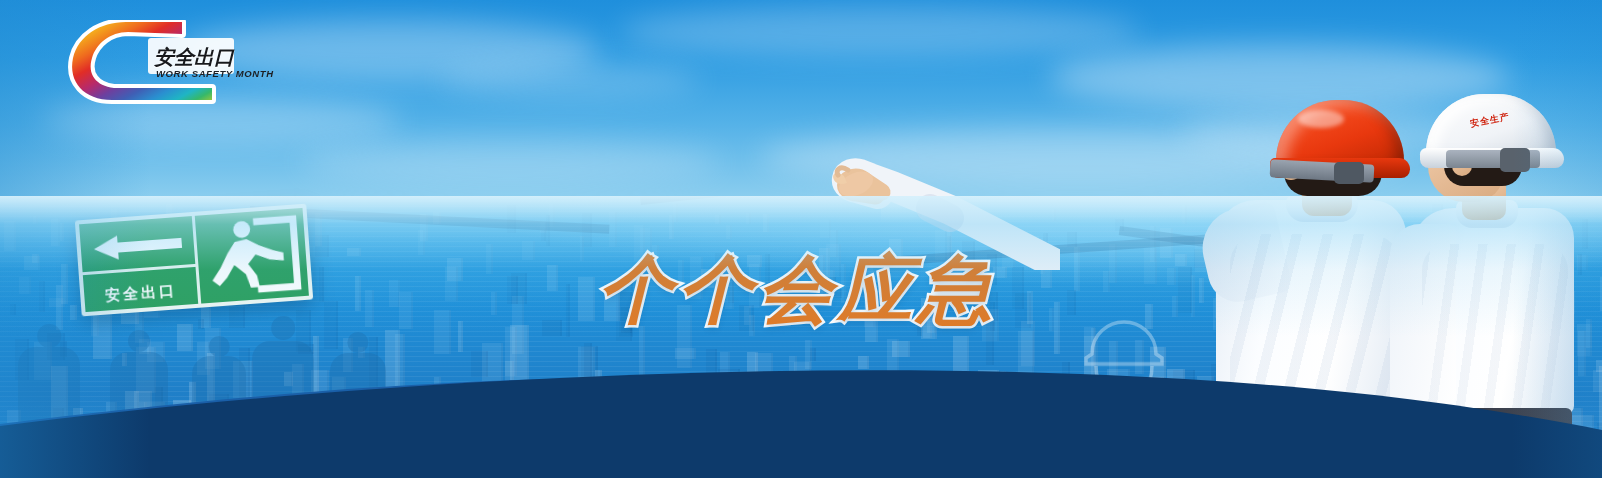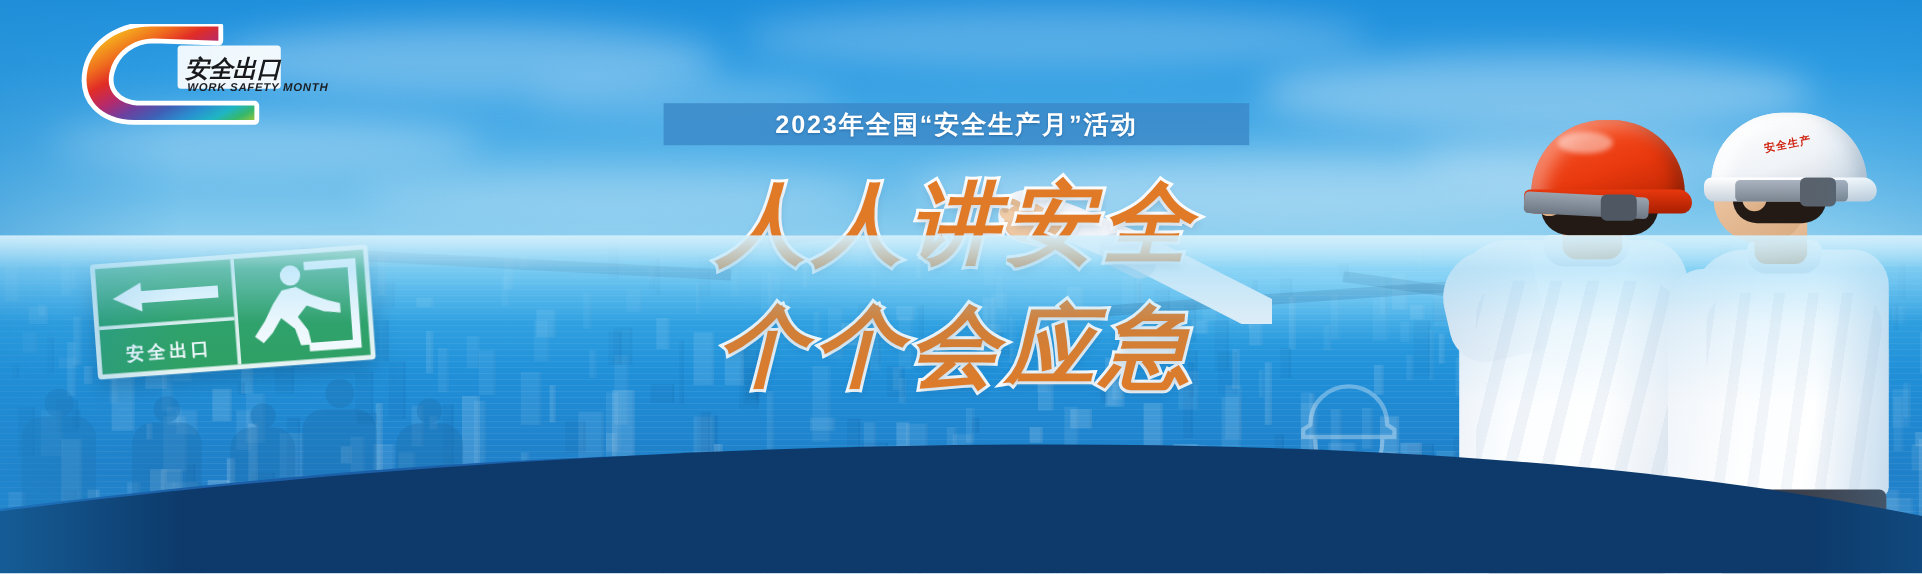--- a/index.html
+++ b/index.html
@@ -768,25 +768,21 @@
                   box-shadow:inset -8px -6px 14px rgba(120,135,155,.35), inset 10px 6px 12px rgba(255,255,255,.9);"></div>
       <div style="position:absolute;left:20px;top:44px;width:144px;height:20px;background:linear-gradient(180deg,#ffffff,#c8d1db);border-radius:10px 18px 14px 14px;"></div>
       <div class="helmet-text" style="left:70px;top:10px;">安全生产</div>
       <div style="position:absolute;left:46px;top:46px;width:94px;height:18px;background:linear-gradient(180deg,#aab3bf,#7b8590);border-radius:4px;"></div>
       <div style="position:absolute;left:100px;top:44px;width:30px;height:24px;background:#59626c;border-radius:5px;"></div>
 
       <div class="trousers" style="left:30px;top:304px;width:142px;height:70px;border-radius:6px;"></div>
     </div>
   </div>
 
-  <div id="subtitle-bar">
-    <div class="t">2023年全国“安全生产月”活动</div>
-  </div>
-
-  <div class="headline" id="headline-1">人人讲安全</div>
+
   <div class="headline" id="headline-2">个个会应急</div>
 
   <svg id="wave-back" viewBox="0 0 1602 150" preserveAspectRatio="none">
     <path d="M0 96 C260 64 560 36 900 56 C1180 72 1400 110 1602 136 L1602 150 L0 150 Z" fill="#1a5fa8"></path>
   </svg>
   <svg id="wave-front" viewBox="0 0 1602 130" preserveAspectRatio="none">
     <path d="M0 78 C300 40 700 12 1080 26 C1320 35 1480 58 1602 82 L1602 130 L0 130 Z" fill="#0d3a6b"></path>
   </svg>
 
   <div id="edge-left"></div>

